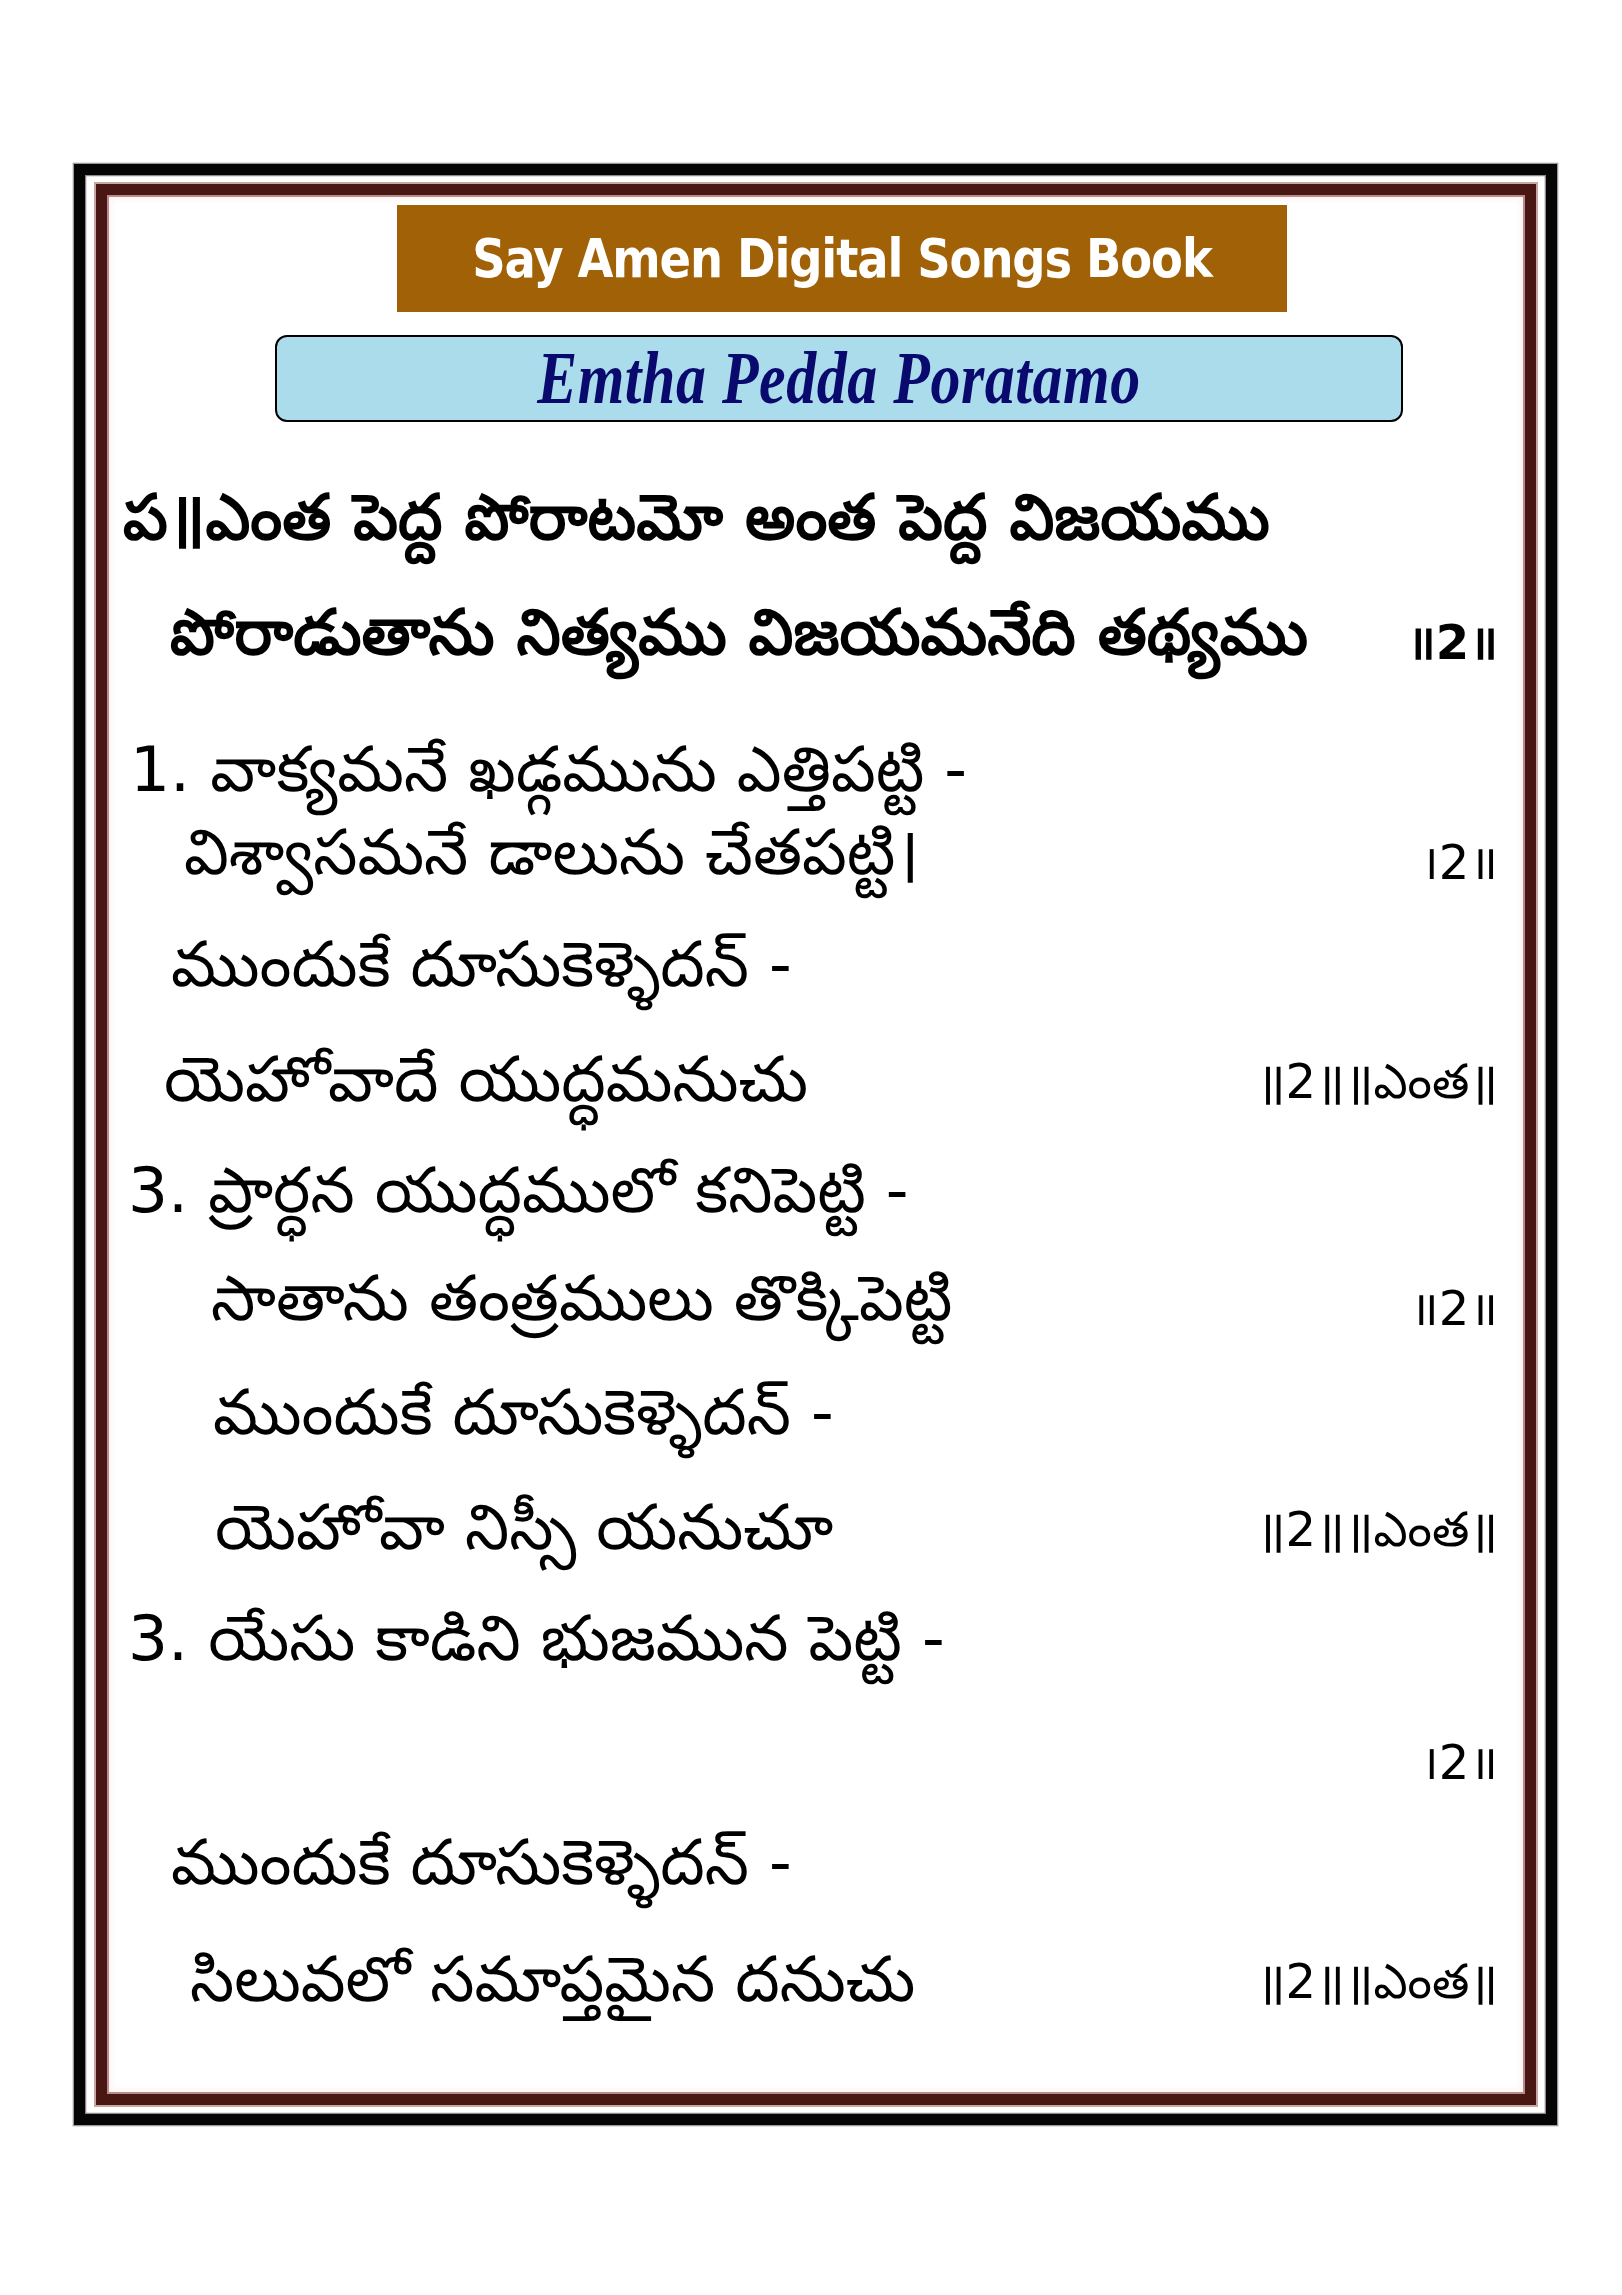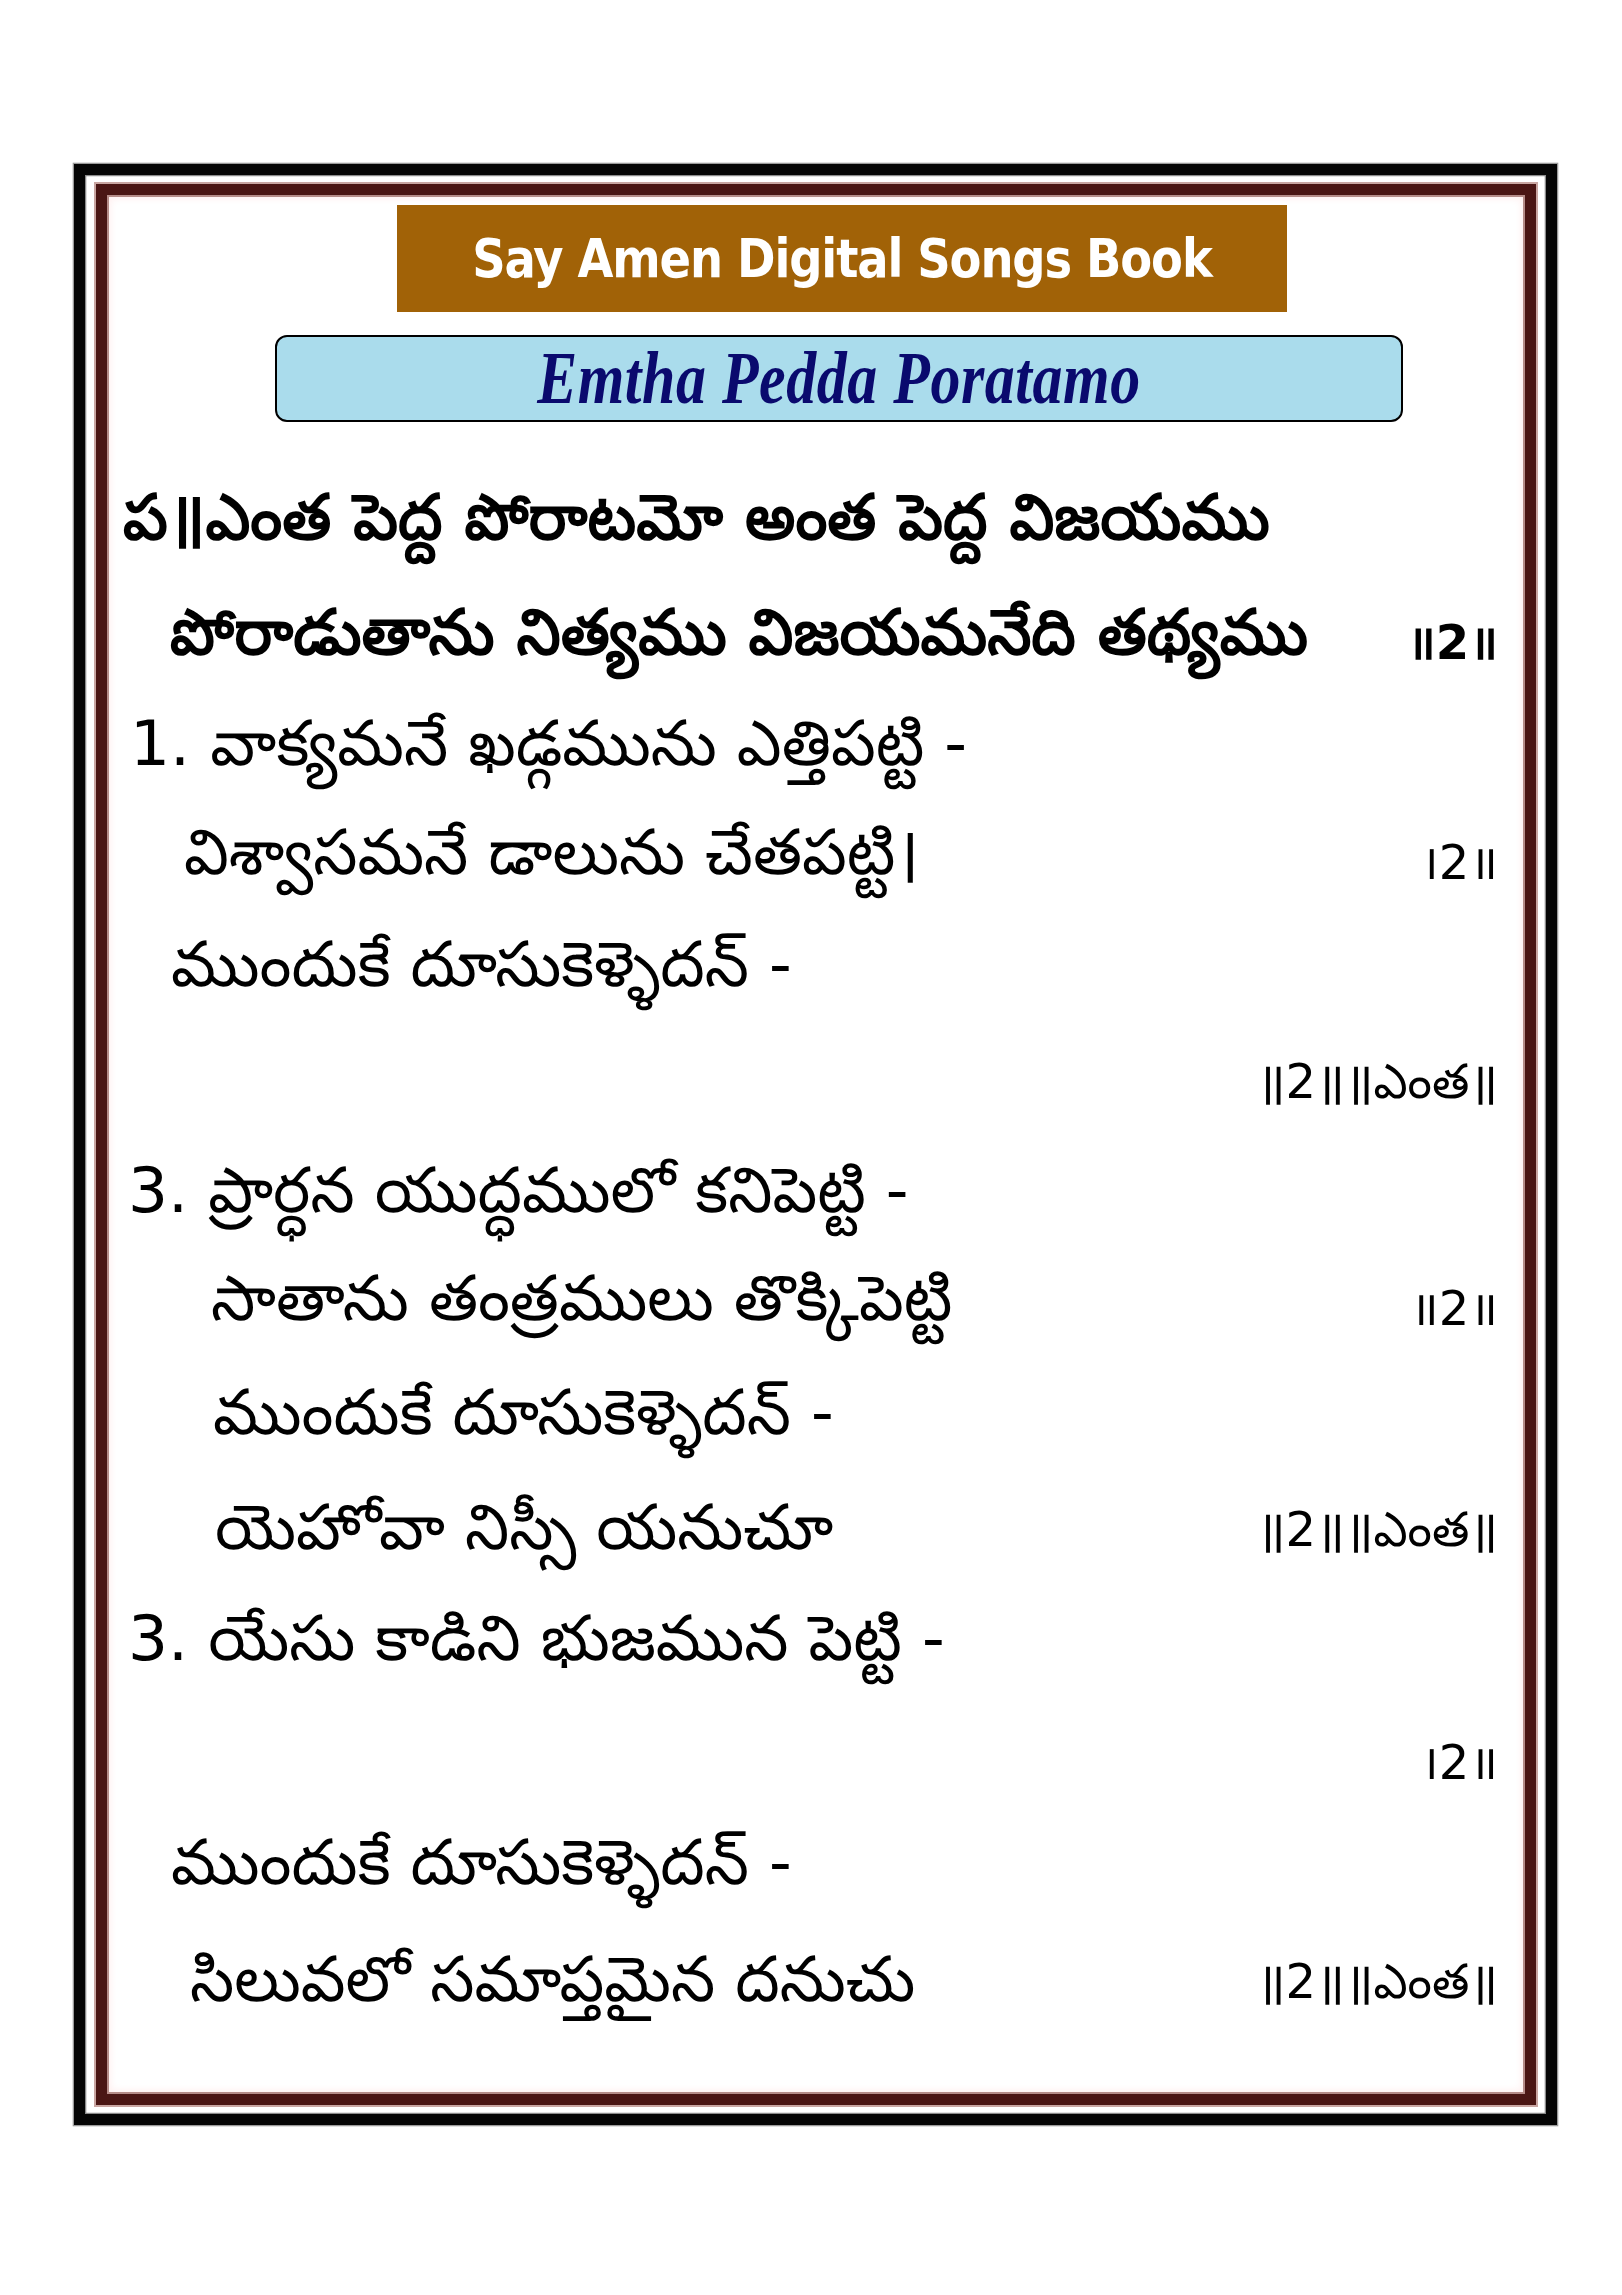--- a/index.html
+++ b/index.html
@@ -128,33 +128,36 @@
 
   <div class="line bold" style="left:123px; top:476px;">
     <span class="text">ప॥ఎంత పెద్ద పోరాటమో అంత పెద్ద విజయము</span>
   </div>
 
   <div class="line bold" style="left:170px; top:591px;">
     <span class="text">పోరాడుతాను నిత్యము విజయమనేది తథ్యము</span>
   </div>
   <div class="refrain bold" style="top:591px;">॥2॥</div>
 
-  <div class="line" style="left:130px; top:702px;">
+  <div class="line" style="left:130px; top:728px;">
     <span class="text">1. వాక్యమనే ఖడ్గమును ఎత్తిపట్టి -</span>
   </div>
 
   <div class="line" style="left:184px; top:811px;">
     <span class="text">విశ్వాసమనే డాలును చేతపట్టి।</span>
   </div>
   <div class="refrain" style="top:811px;">।2॥</div>
 
   <div class="line" style="left:171px; top:923px;">
     <span class="text">ముందుకే దూసుకెళ్ళెదన్ -</span>
   </div>
 
+  <div class="line" style="left:164px; top:1038px;">
+    <span class="text">యెహోవాదే యుద్ధమనుచు</span>
+  </div>
   <div class="refrain" style="top:1038px;">॥2॥॥ఎంత॥</div>
 
   <div class="line" style="left:128px; top:1149px;">
     <span class="text">3. ప్రార్ధన యుద్ధములో కనిపెట్టి -</span>
   </div>
 
   <div class="line" style="left:211px; top:1257px;">
     <span class="text">సాతాను తంత్రములు తొక్కిపెట్టి</span>
   </div>
   <div class="refrain" style="top:1257px;">॥2॥</div>

